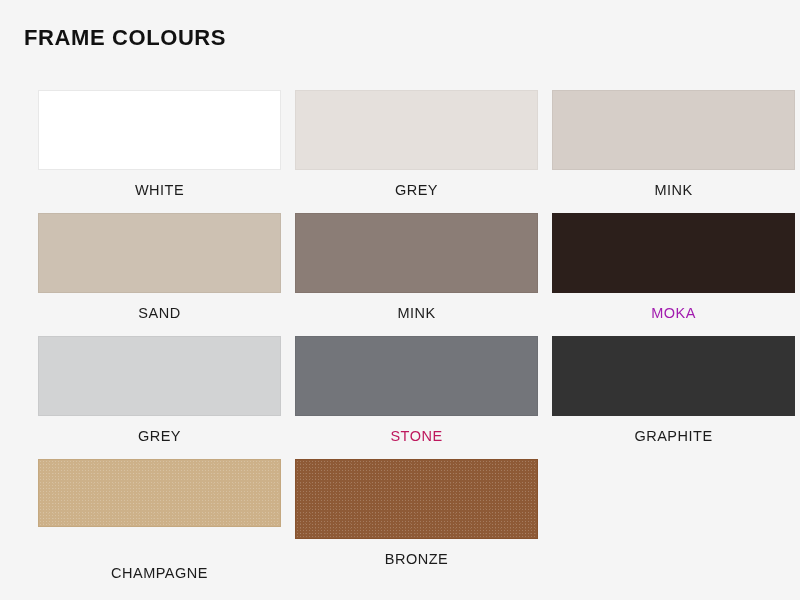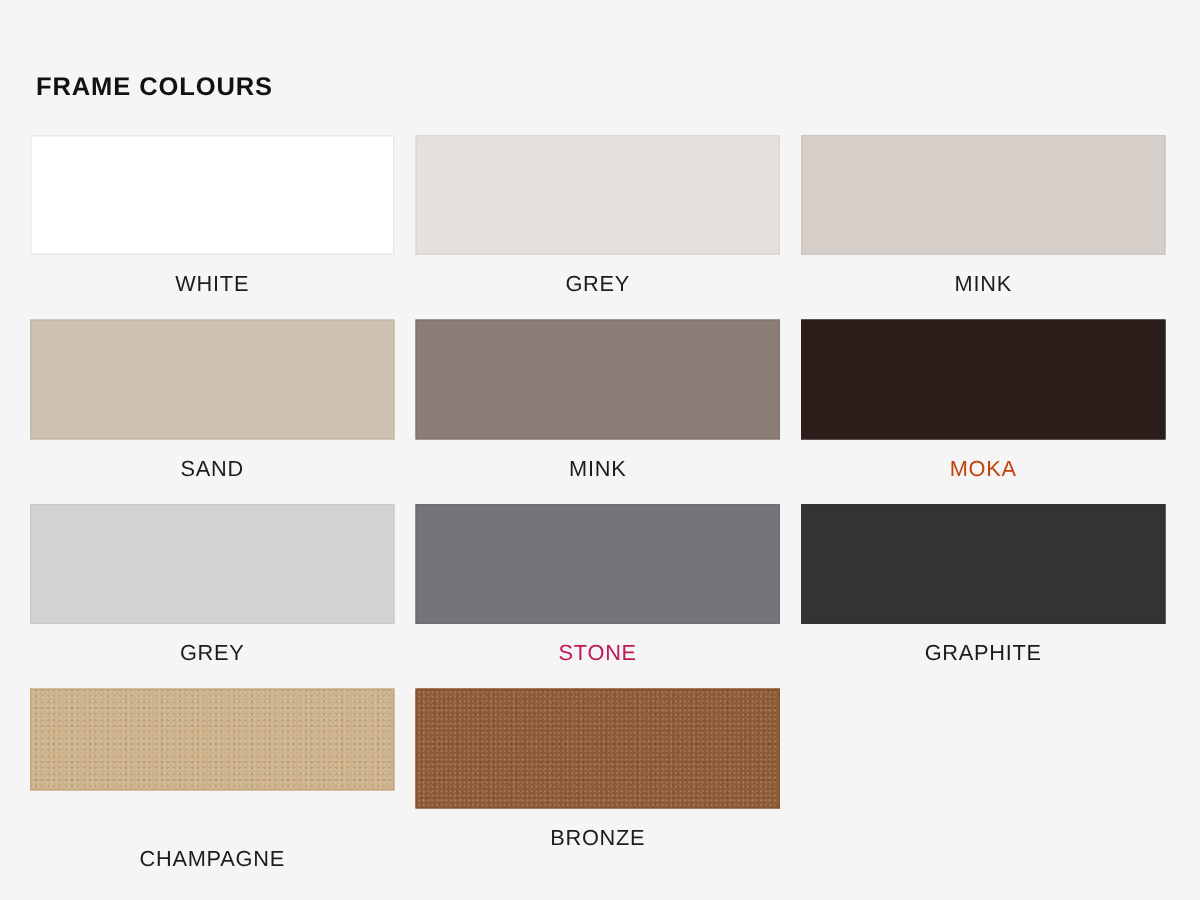--- a/index.html
+++ b/index.html
@@ -17,31 +17,31 @@
   .page {
     position: relative;
     width: 800px;
     height: 600px;
     box-sizing: border-box;
   }
 
   .page-title {
     position: absolute;
     left: 24px;
-    top: 44px;
-    font-size: 17px;
+    top: 24px;
+    font-size: 22px;
     font-weight: bold;
     letter-spacing: 0.6px;
     color: #111111;
     line-height: 28px;
   }
 
   .swatch-grid {
     position: absolute;
-    left: 20px;
+    left: 38px;
     top: 90px;
     width: 758px;
     display: grid;
     grid-template-columns: repeat(3, 243px);
     grid-template-rows: repeat(4, 123px);
     column-gap: 14px;
     row-gap: 0px;
   }
 
   .swatch-cell {
@@ -122,21 +122,21 @@
       <div class="swatch-cell">
         <div class="swatch-chip" style="background-color: rgb(139, 125, 118); border: 1px solid rgb(131, 117, 110);">
           <div class="grain"></div>
         </div>
         <div class="swatch-label" style="color: rgb(28, 28, 28);">MINK</div>
       </div>
       <div class="swatch-cell">
         <div class="swatch-chip" style="background-color: rgb(44, 31, 27); border: 1px solid rgb(44, 31, 27);">
           <div class="grain"></div>
         </div>
-        <div class="swatch-label" style="color: #c2410c;">MOKA</div>
+        <div class="swatch-label" style="color: #a21caf;">MOKA</div>
       </div>
       <div class="swatch-cell">
         <div class="swatch-chip" style="background-color: rgb(210, 211, 212); border: 1px solid rgb(201, 202, 203);">
           <div class="grain"></div>
         </div>
         <div class="swatch-label" style="color: rgb(28, 28, 28);">GREY</div>
       </div>
       <div class="swatch-cell">
         <div class="swatch-chip" style="background-color: rgb(115, 117, 122); border: 1px solid rgb(108, 110, 115);">
           <div class="grain"></div>

